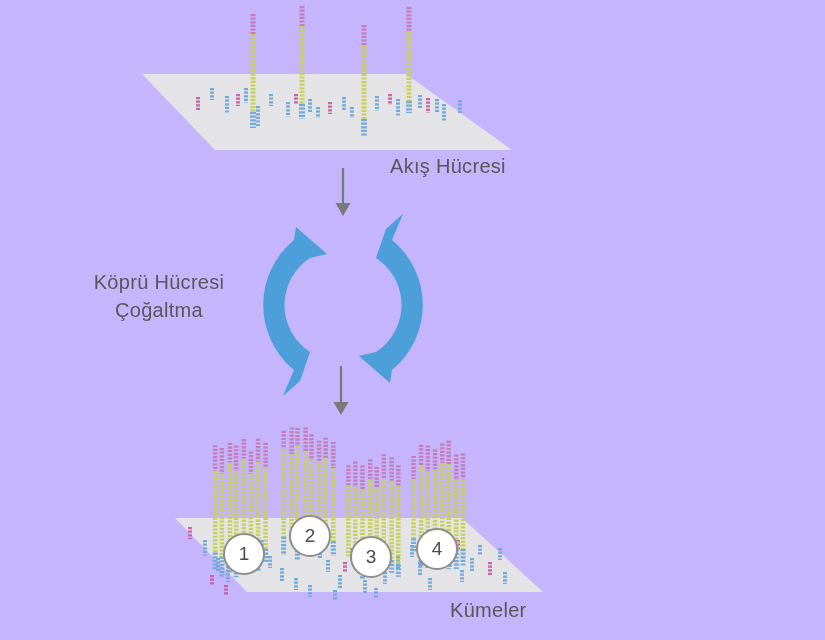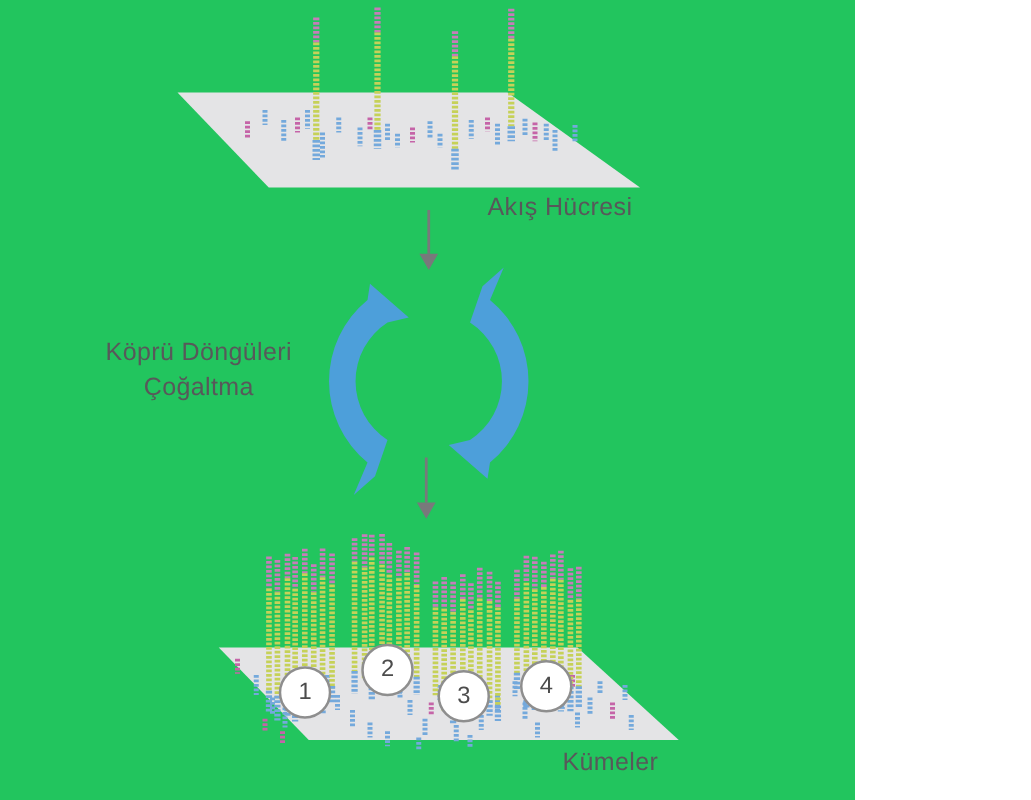--- a/index.html
+++ b/index.html
@@ -1,17 +1,17 @@
 <!DOCTYPE html>
 <html><head>
 <meta charset="utf-8">
 <style>
   html,body{margin:0;padding:0;background:#fff;}
   .stage{
-    position:relative;width:684px;height:640px;background:#22c55e;overflow:hidden;
+    position:relative;width:825px;height:640px;background:#c4b5fd;overflow:hidden;
     font-family:"Liberation Sans", sans-serif;
   }
   svg{position:absolute;left:0;top:0;}
   .lbl{
     position:absolute;color:#58585a;font-size:20px;letter-spacing:.3px;
     white-space:nowrap;line-height:28px;
   }
   #lbl-flowcell{left:390px;top:152px;}
   #lbl-bridge{left:52px;top:268px;width:214px;text-align:center;white-space:normal;}
   #lbl-clusters{left:450px;top:596px;}
@@ -213,21 +213,21 @@
         <line x1="456.33927975408733" y1="549.2127534952015" x2="456.33927975408733" y2="569.0214266655967" stroke="#74a9dc" stroke-width="5" stroke-dasharray="2.2 1.4"></line>
         <line x1="463.041080352664" y1="453.4460058696568" x2="463.041080352664" y2="479.49656000570394" stroke="#c77cba" stroke-width="4.5" stroke-dasharray="2.2 1.4"></line>
         <line x1="463.041080352664" y1="479.49656000570394" x2="463.041080352664" y2="550.9979441016912" stroke="#c6d158" stroke-width="4.5" stroke-dasharray="2.2 1.4"></line>
         <line x1="463.041080352664" y1="548.9979441016912" x2="463.041080352664" y2="566.566641695099" stroke="#74a9dc" stroke-width="5" stroke-dasharray="2.2 1.4"></line>
       </g>
     </svg>
 
   <div class="lbl" id="lbl-flowcell">Akış Hücresi</div>
 
   <div class="lbl" id="lbl-bridge">
-    <div>Köprü Döngüleri</div>
+    <div>Köprü Hücresi</div>
     <div>Çoğaltma</div>
   </div>
 
   <div class="lbl" id="lbl-clusters">Kümeler</div>
 
   <div class="badge" style="left: 223px; top: 533px;">
       <span>1</span>
     </div>
   <div class="badge" style="left: 289px; top: 515px;">
       <span>2</span>

